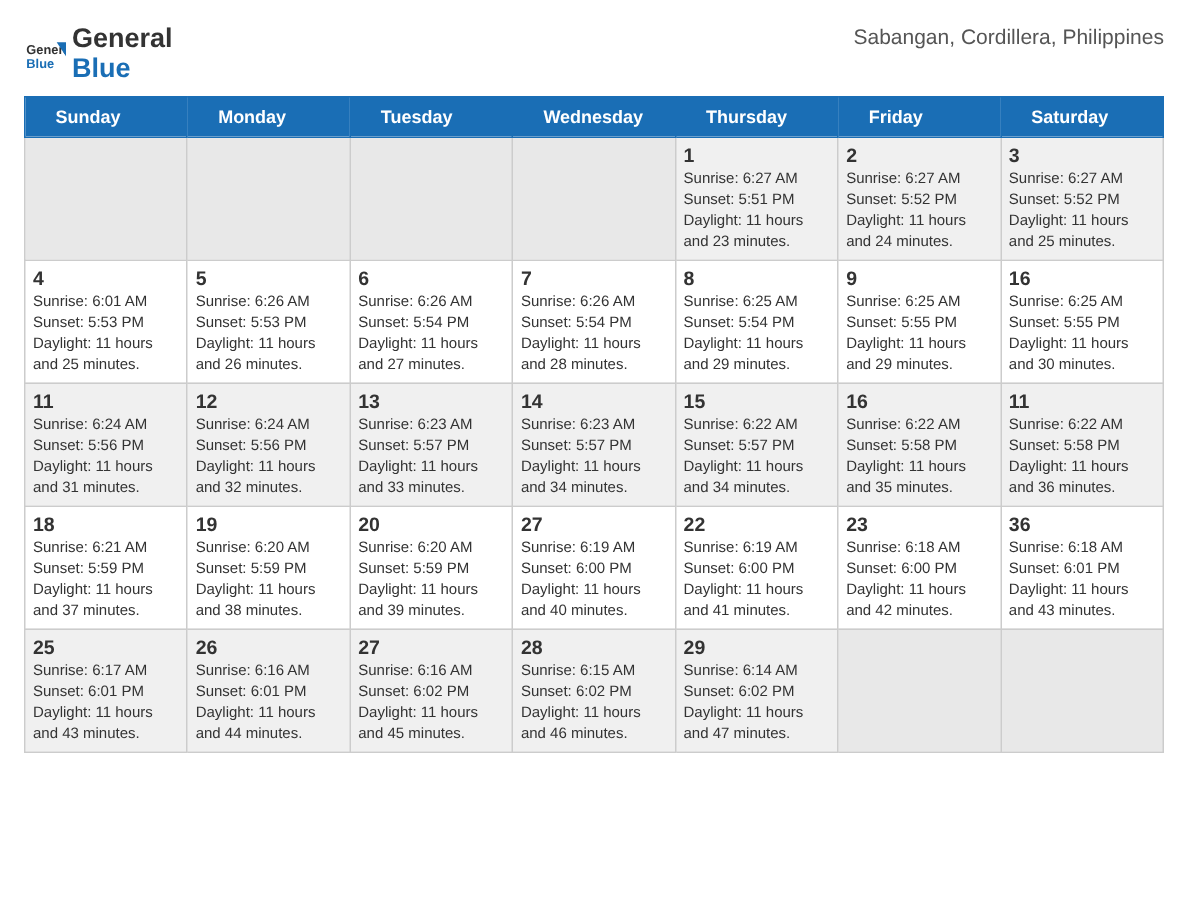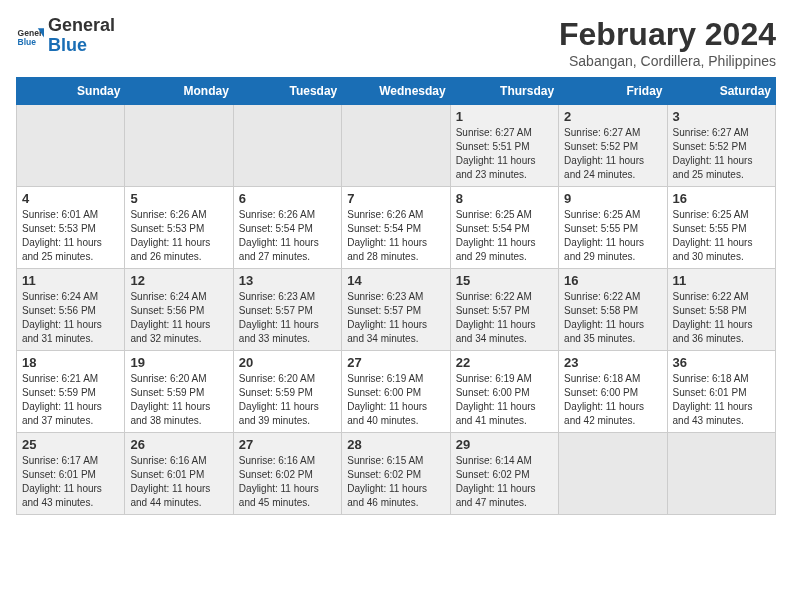--- a/index.html
+++ b/index.html
@@ -49,22 +49,22 @@
     .calendar {
       width: 100%;
       border-collapse: collapse;
       border: 1px solid #ccc;
     }
     .calendar th {
       background: #1a6eb5;
       color: #fff;
       font-size: 12px;
       font-weight: bold;
-      padding: 6px 4px;
-      text-align: right;
+      padding: 6px 20px;
+      text-align: left;
       border: 1px solid #1a6eb5;
     }
     .calendar td {
       vertical-align: top;
       border: 1px solid #ccc;
       padding: 4px 5px;
       width: calc(100%/7);
       min-height: 80px;
       font-size: 10.5px;
       color: #333;
@@ -101,21 +101,20 @@
       <polygon points="28,8 36,8 36,20" fill="#1a6eb5"></polygon>
     </svg>
     <div>
       <div class="logo-text">
         <div>General</div>
         <div><span>Blue</span></div>
       </div>
     </div>
   </div>
   <div class="title-block">
-    <div class="month-year">February 2024</div>
     <div class="location">Sabangan, Cordillera, Philippines</div>
   </div>
 </div>
 
 <table class="calendar">
   <thead>
     <tr>
     <th>Sunday</th>
         <th>Monday</th>
         <th>Tuesday</th>

